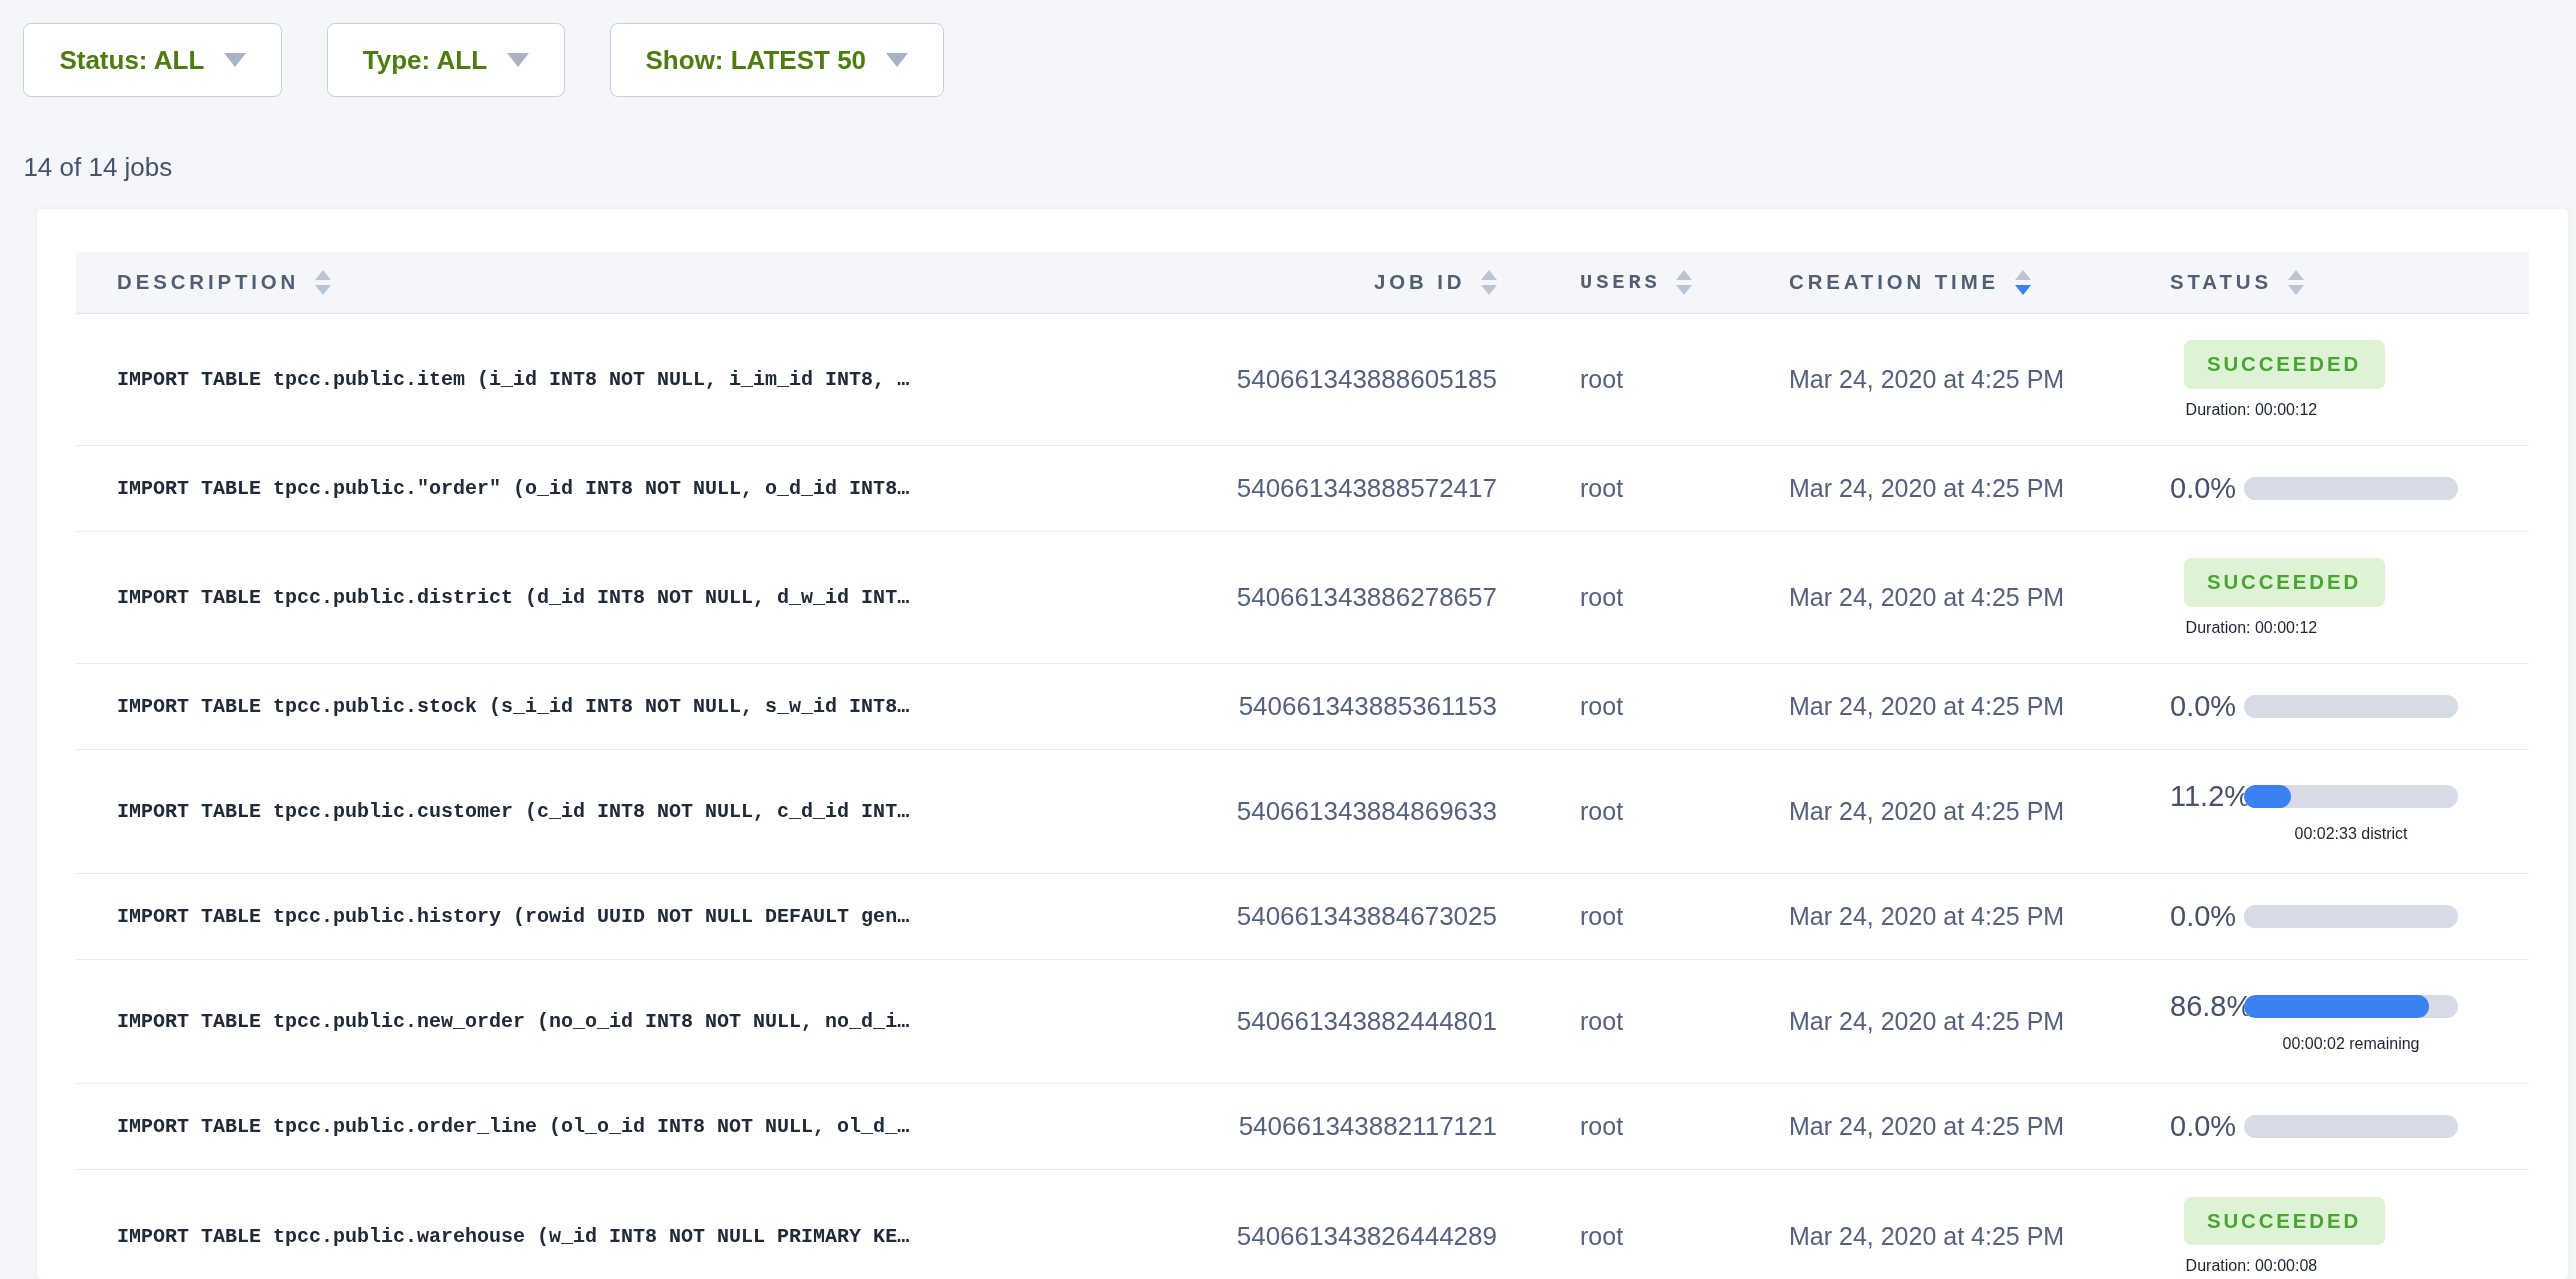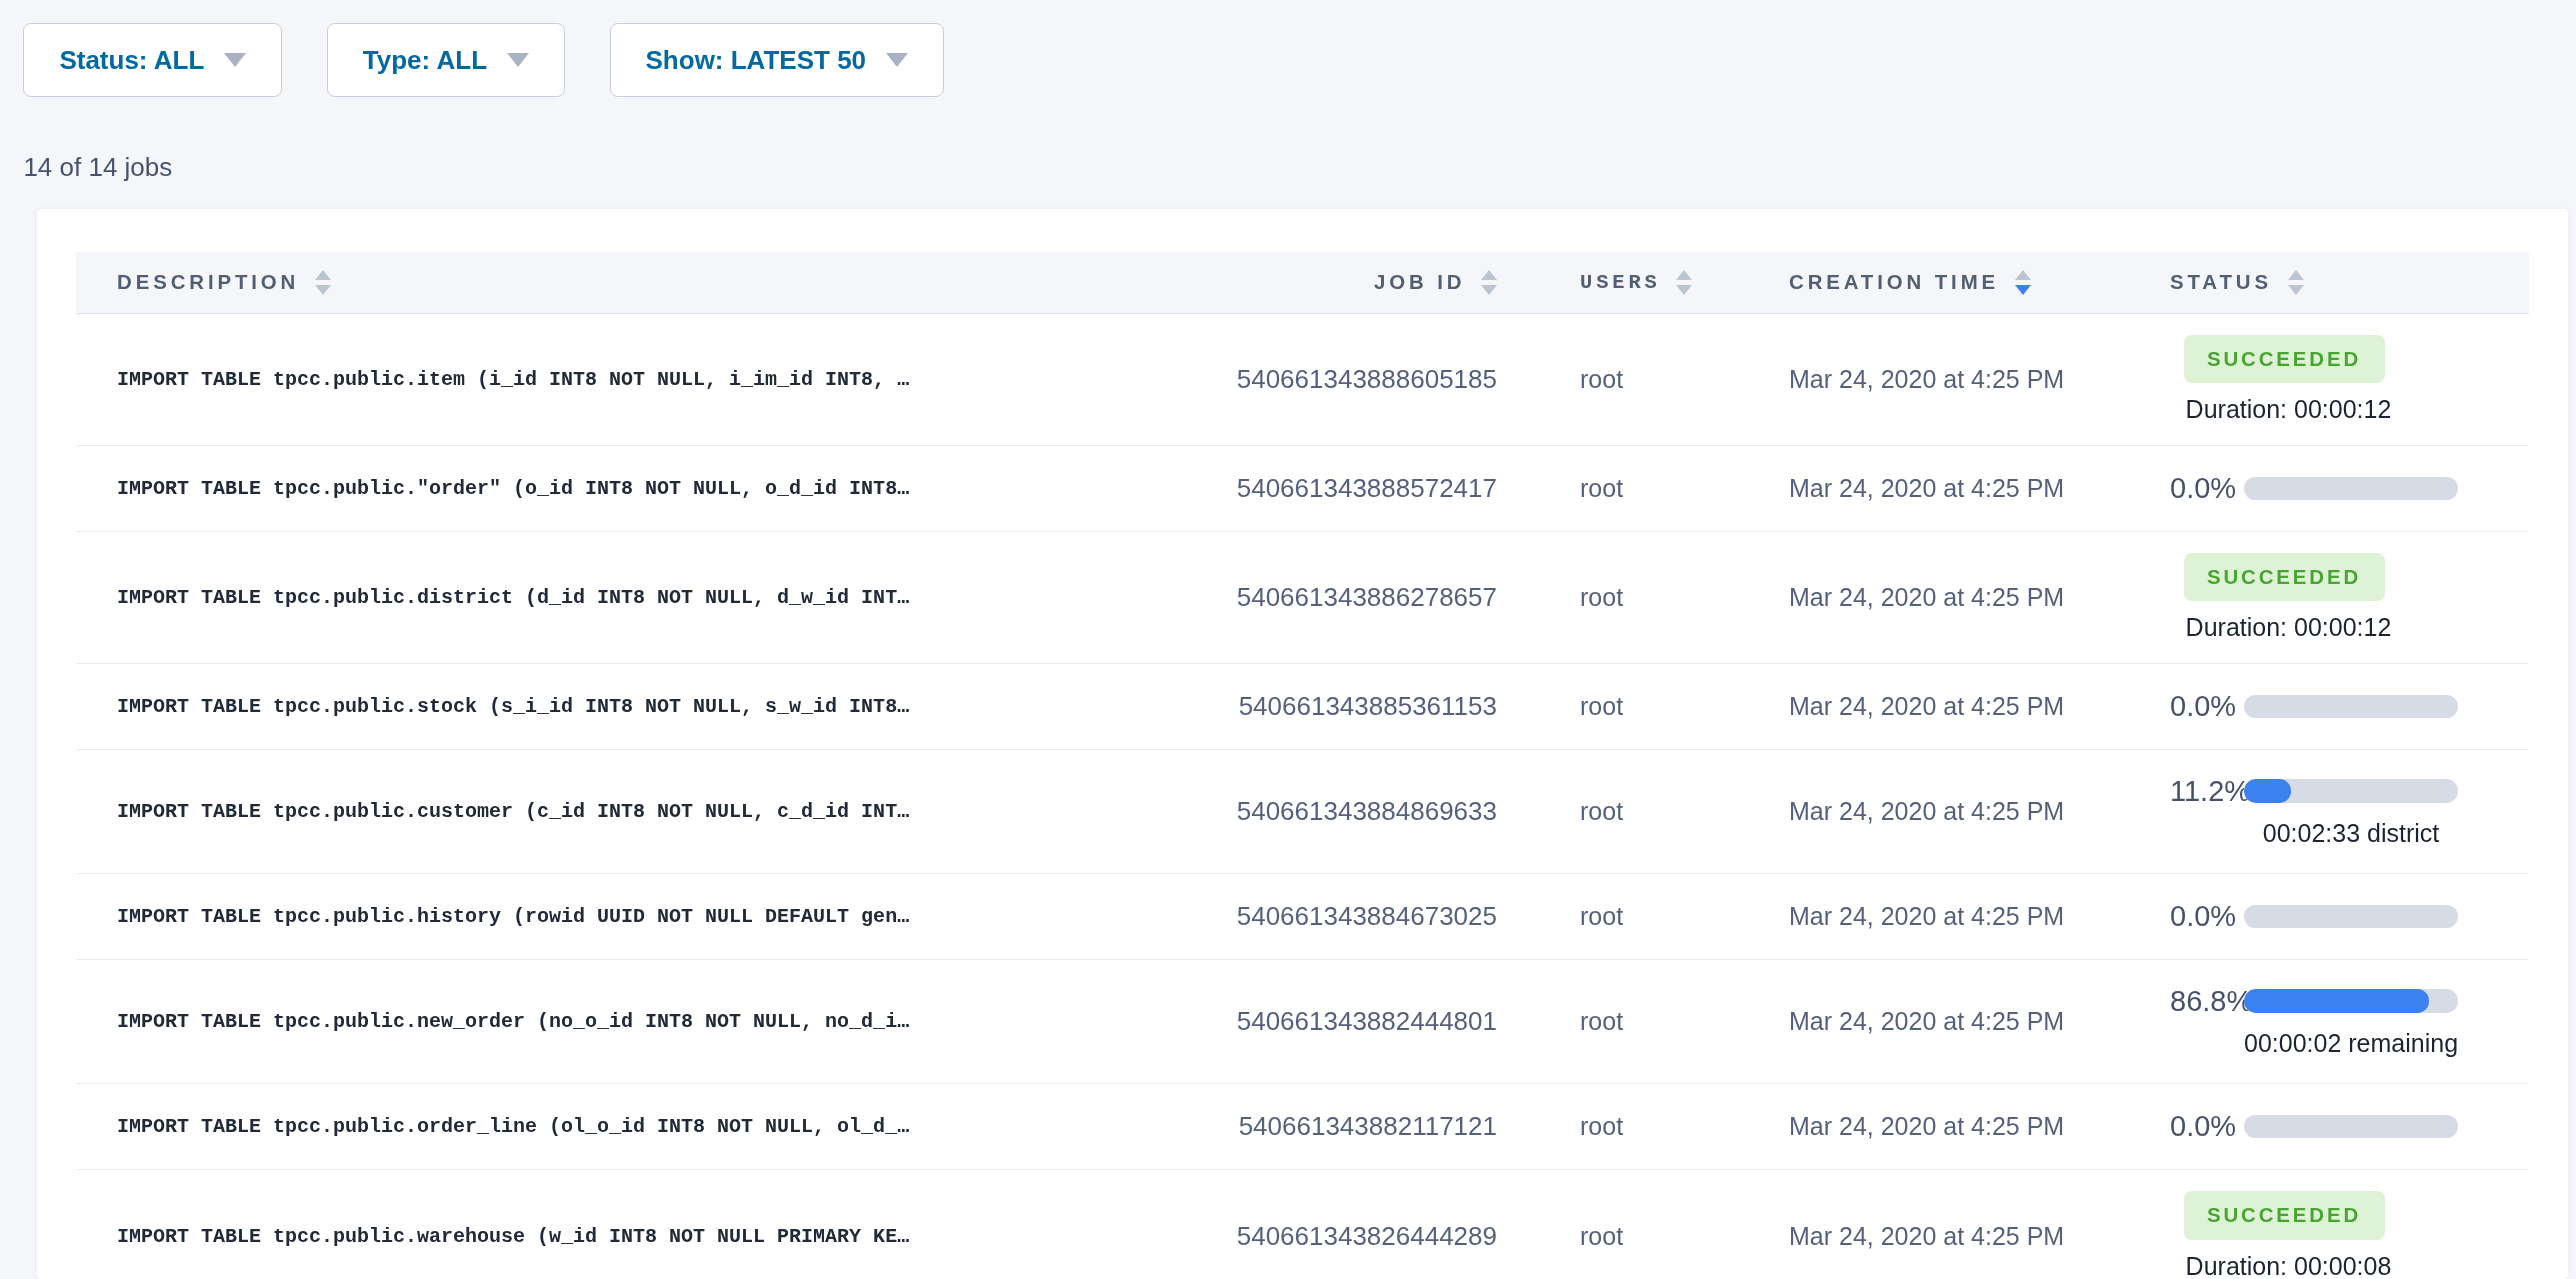--- a/index.html
+++ b/index.html
@@ -30,21 +30,21 @@
     display:flex;gap:45px;
     padding:23.4px 0 0 23.4px;
     align-items:flex-start;
   }
   .filter-btn{
     display:inline-flex;align-items:center;
     height:74px;padding:0 35px;
     background:#fff;border:1.9px solid var(--button-border);
     border-radius:7.8px;cursor:pointer;
     font-family:"Liberation Sans", sans-serif;
-    font-size:26px;font-weight:700;color:#0369a1;
+    font-size:26px;font-weight:700;color:#4d7c0f;
   }
   .caret{
     width:0;height:0;margin-left:19.5px;
     border-left:11.7px solid transparent;
     border-right:11.7px solid transparent;
     border-top:14.6px solid #a9b3c4;
   }
 
   
   .summary{
@@ -115,21 +115,21 @@
   }
   .badge{
     display:inline-block;align-self:flex-start;
     margin-left:13.6px;
     background:var(--success-bg);color:var(--success-green);
     font-size:20.4px;font-weight:700;letter-spacing:2.9px;
     padding:12.7px 23.4px;border-radius:7.8px;
   }
   .sub{
     margin-left:15.6px;
-    font-size:25px;color:#1c2433;
+    font-size:16px;color:#1c2433;
   }
   .barline{display:flex;align-items:center;}
   .pct{
     display:inline-block;width:62px;text-align:right;
     font-size:29px;color:#47526a;flex:none;
   }
   .track{
     display:inline-block;flex:none;
     width:214px;height:23.4px;border-radius:11.7px;
     background:var(--track-gray);

